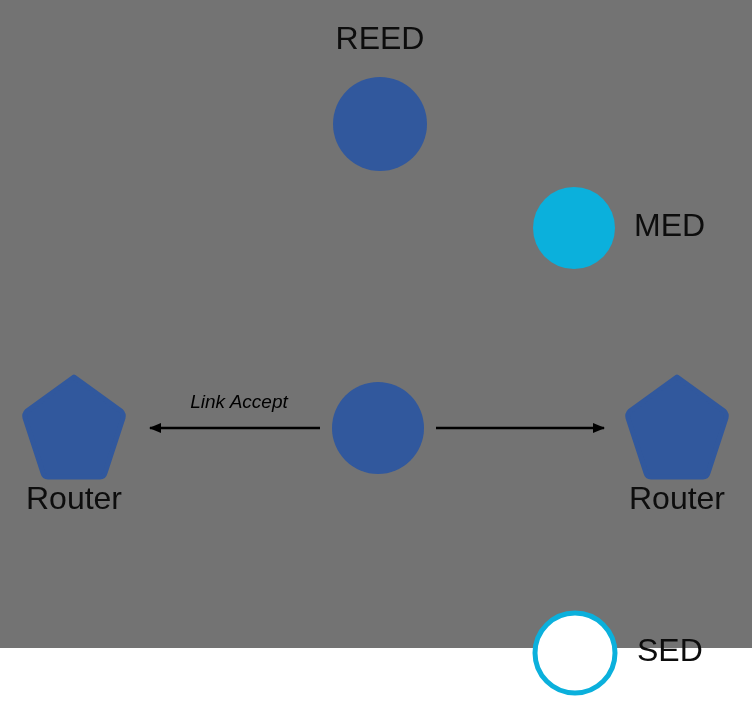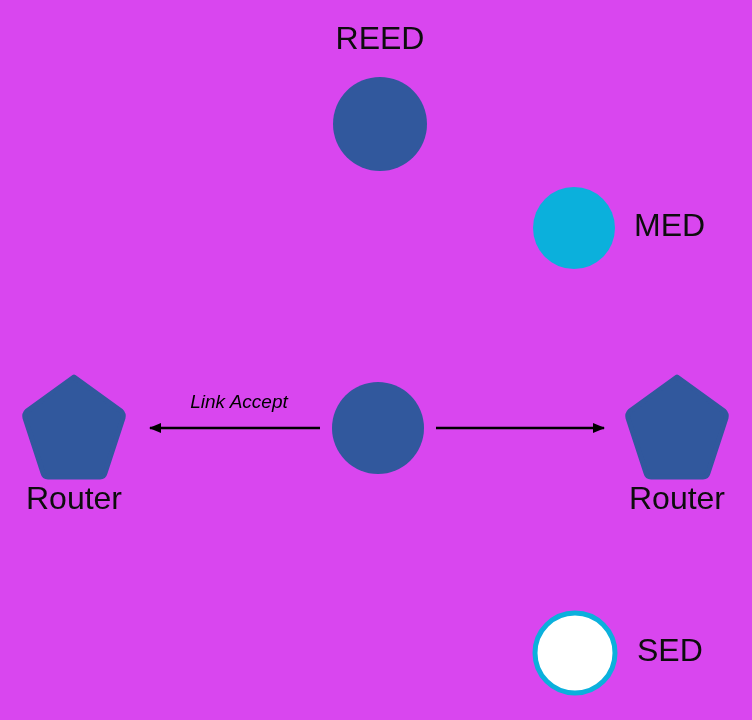--- a/index.html
+++ b/index.html
@@ -9,22 +9,22 @@
   }
   body {
     width: 752px;
     height: 720px;
     font-family: "Liberation Sans", sans-serif;
     overflow: hidden;
   }
   #diagram-root {
     position: relative;
     width: 752px;
-    height: 720px;
-    background: #d946ef;
+    height: 648px;
+    background: #737373;
   }
   #topology-svg {
     position: absolute;
     left: 0;
     top: 0;
     width: 752px;
     height: 720px;
     display: block;
   }
   .node-label {

